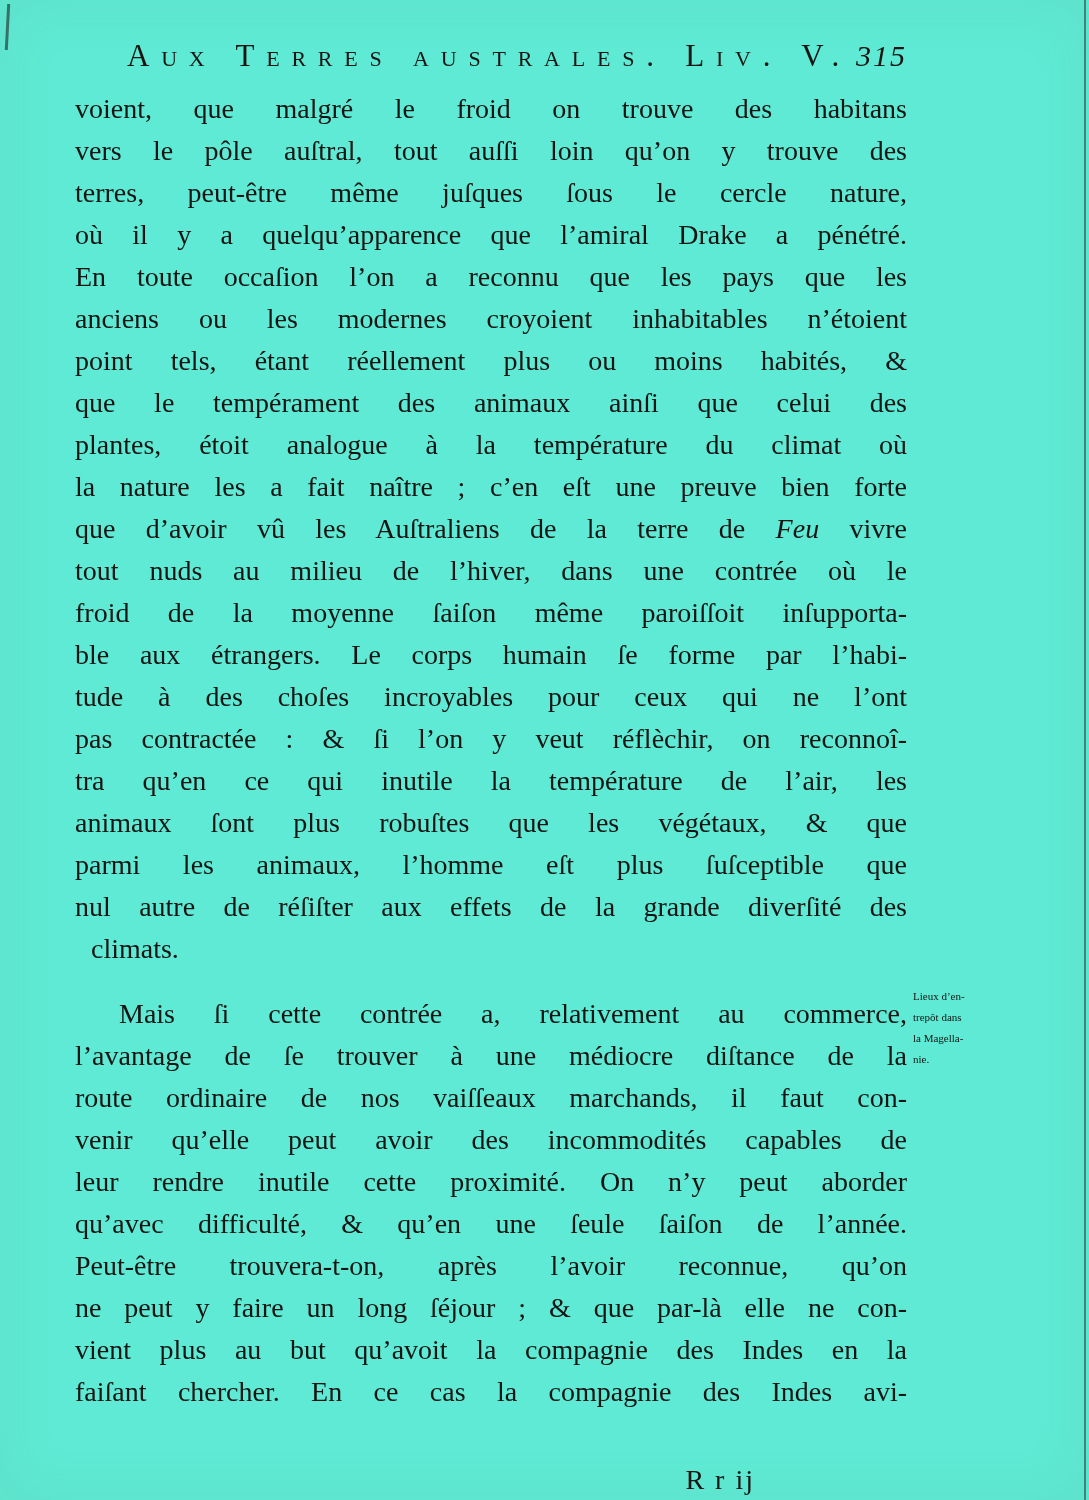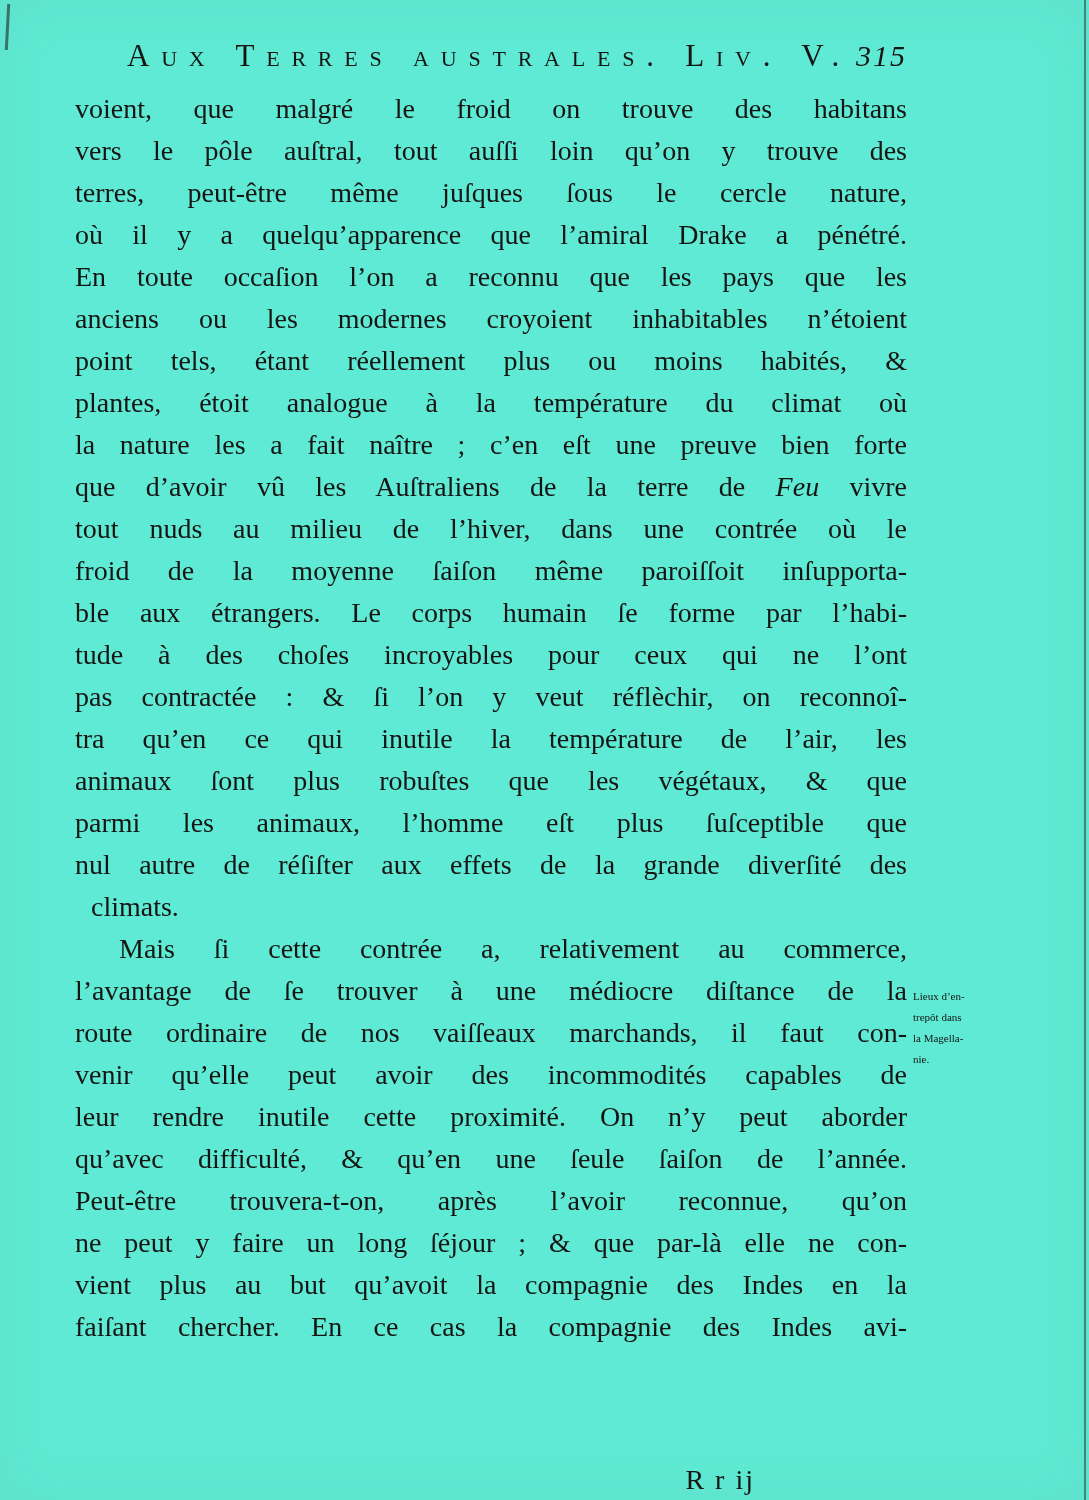--- a/index.html
+++ b/index.html
@@ -71,20 +71,21 @@
     text-align: justify;
     text-align-last: justify;
     white-space: normal;
   }
   .line.no-justify {
     text-align-last: left;
     margin-left: 16px;
   }
   .line.indent {
     text-indent: 44px;
+    margin-top: 23px;
   }
   .line i {
     font-style: italic;
   }
   
   .margin-note {
     position: absolute;
     left: 913px;
     top: 986px;
     width: 120px;
@@ -117,20 +118,21 @@
   </div>
 
   <div class="text-block">
       <div class="line">voient, que malgré le froid on trouve des habitans</div>
       <div class="line">vers le pôle auſtral, tout auſſi loin qu’on y trouve des</div>
       <div class="line">terres, peut-être même juſques ſous le cercle nature,</div>
       <div class="line">où il y a quelqu’apparence que l’amiral Drake a pénétré.</div>
       <div class="line">En toute occaſion l’on a reconnu que les pays que les</div>
       <div class="line">anciens ou les modernes croyoient inhabitables n’étoient</div>
       <div class="line">point tels, étant réellement plus ou moins habités, &amp;</div>
+      <div class="line">que le tempérament des animaux ainſi que celui des</div>
       <div class="line">plantes, étoit analogue à la température du climat où</div>
       <div class="line">la nature les a fait naître ; c’en eſt une preuve bien forte</div>
       <div class="line">que d’avoir vû les Auſtraliens de la terre de <i>Feu</i> vivre</div>
       <div class="line">tout nuds au milieu de l’hiver, dans une contrée où le</div>
       <div class="line">froid de la moyenne ſaiſon même paroiſſoit inſupporta-</div>
       <div class="line">ble aux étrangers. Le corps humain ſe forme par l’habi-</div>
       <div class="line">tude à des choſes incroyables pour ceux qui ne l’ont</div>
       <div class="line">pas contractée : &amp; ſi l’on y veut réflèchir, on reconnoî-</div>
       <div class="line">tra qu’en ce qui inutile la température de l’air, les</div>
       <div class="line">animaux ſont plus robuſtes que les végétaux, &amp; que</div>

